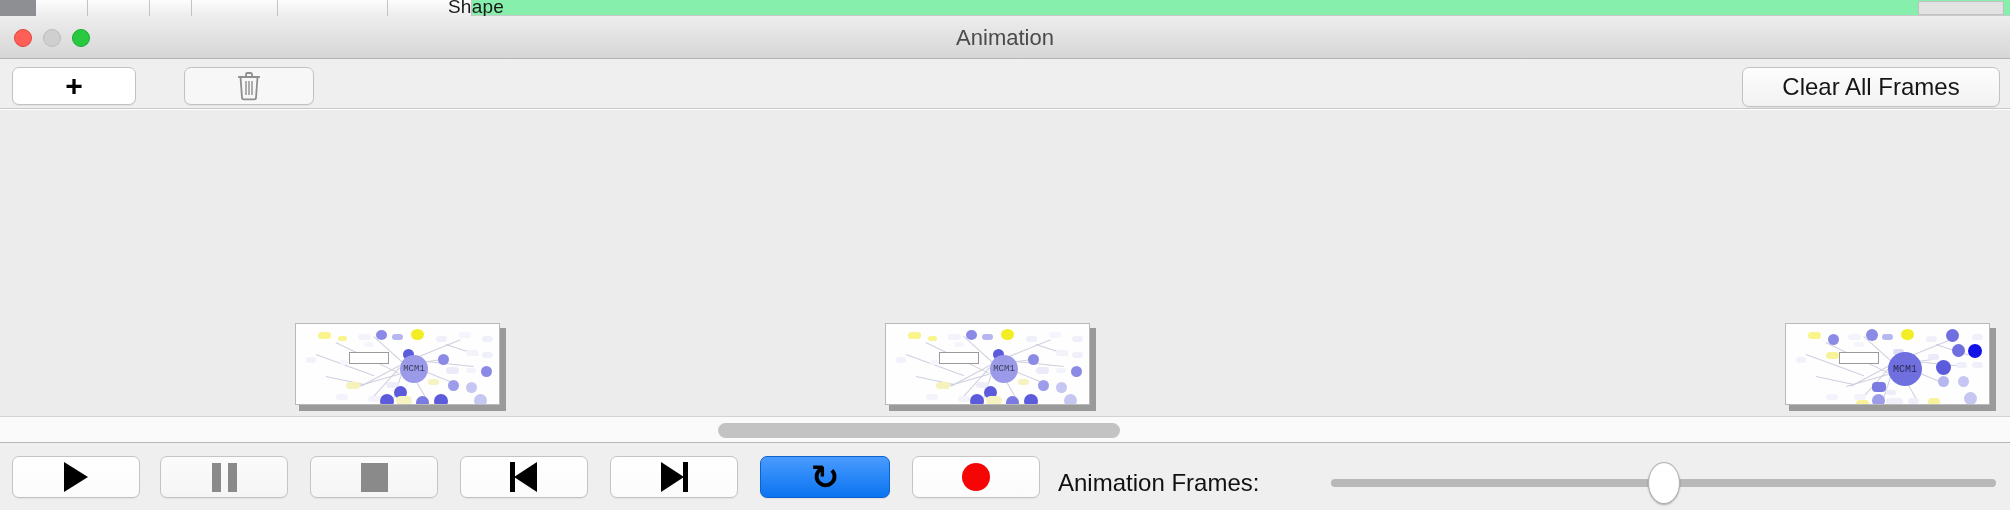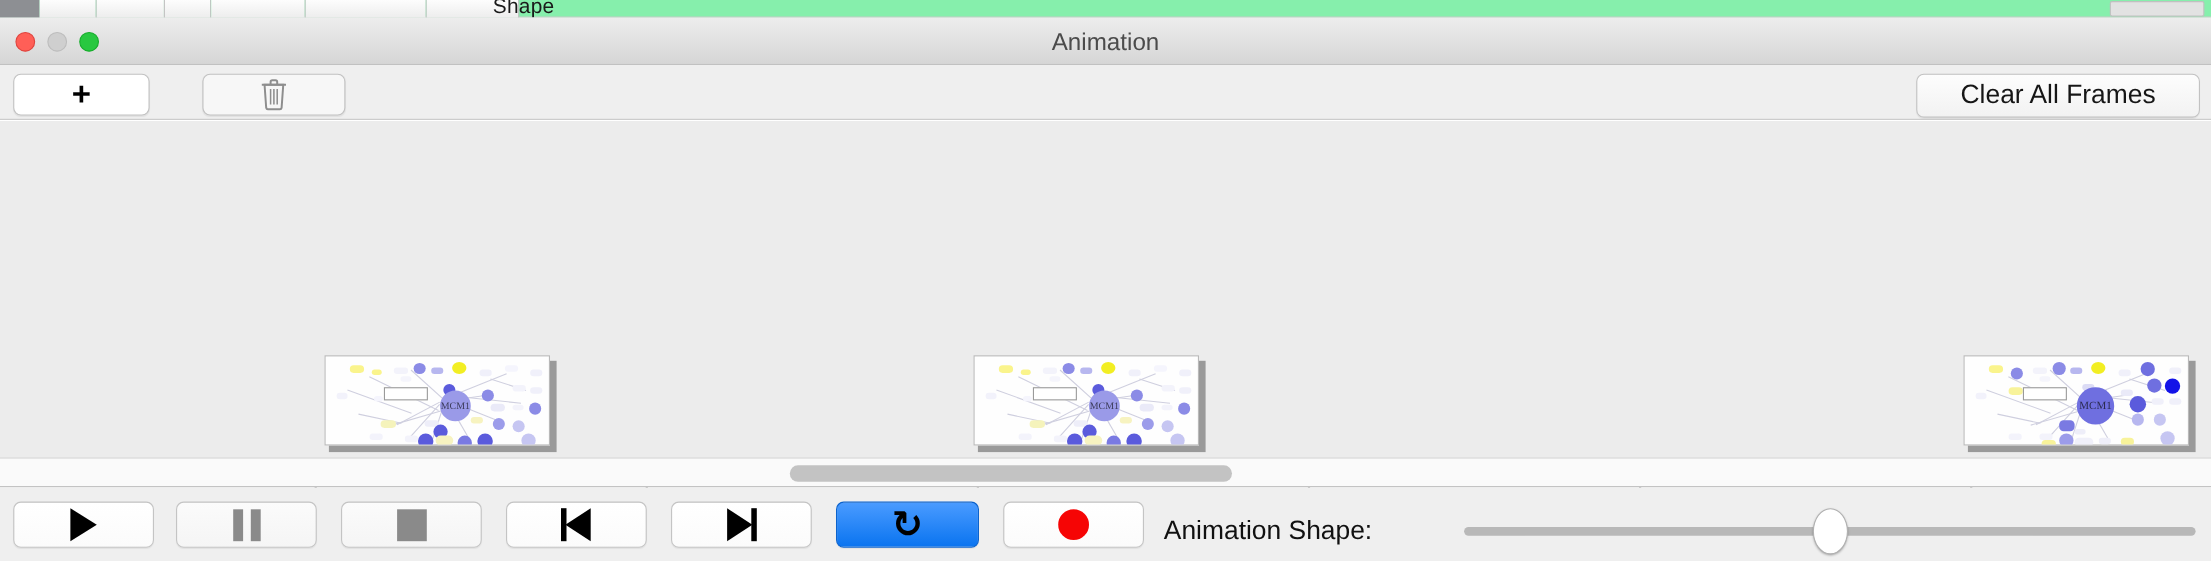--- a/index.html
+++ b/index.html
@@ -107,21 +107,21 @@
   }
   .netnode { position: absolute; border-radius: 50%; }
   .netedge { position: absolute; background: #cfcfdf; height: 1px; transform-origin: 0 0; }
   .netlabel {
     position: absolute; border: 1px solid #9a9a9a; background: #fff;
     font-size: 3px; color: #666;
   }
   .hub {
     position: absolute; border-radius: 50%;
     display: flex; align-items: center; justify-content: center;
-    font-family: Liberation Serif, serif; color: #3c3c5a;
+    font-family: Liberation Mono, monospace; color: #3c3c5a;
   }
 
   
   .hscroll {
     position: absolute; left: 0; top: 417px; width: 2010px; height: 26px;
     background: #fafafa; border-bottom: 1px solid #b6b6b6;
   }
   .hscroll-thumb {
     position: absolute; left: 718px; top: 6px; width: 402px; height: 15px;
     background: #c3c3c3; border-radius: 8px;
@@ -449,21 +449,21 @@
           <i class="tri"></i>
       </span>
     </div>
     <div class="pbtn blue" style="left:760px;width:130px;">
       <span class="glyph-loop">↻</span>
     </div>
     <div class="pbtn" style="left:912px;width:128px;">
       <span class="glyph-record"></span>
     </div>
 
-    <div class="speed-label">Animation Shape:</div>
+    <div class="speed-label">Animation Frames:</div>
 
     <div class="slider">
       <div class="slider-track"></div>
       <div class="slider-thumb"></div>
     </div>
   </div>
 
 </div>
 
 </body></html>

